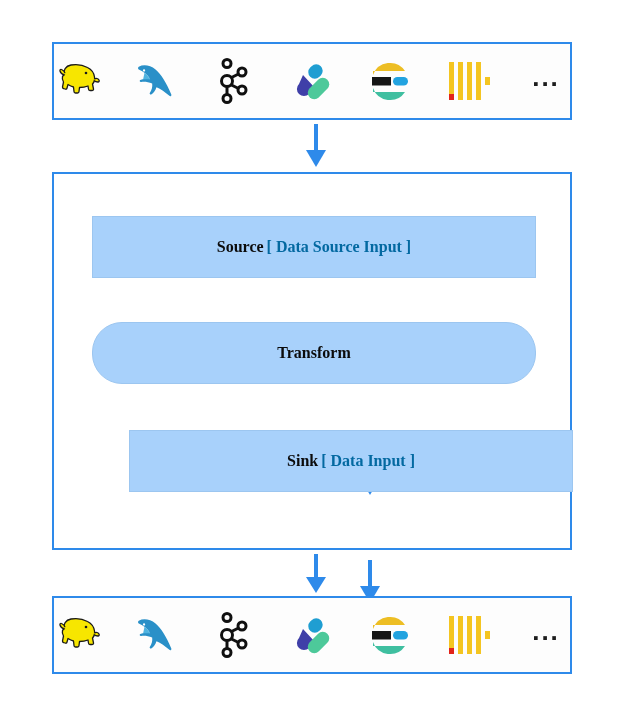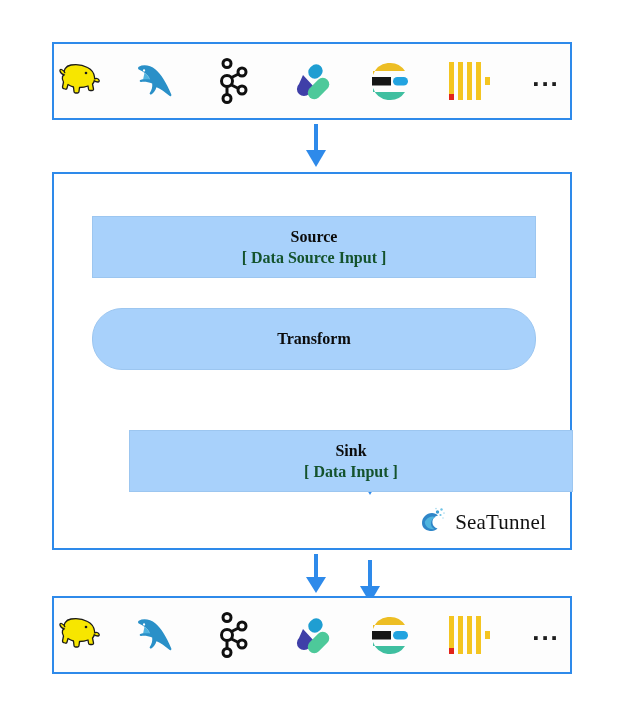--- a/index.html
+++ b/index.html
@@ -82,41 +82,41 @@
   
   .stage-box {
     position: absolute;
     left: 38px;
     width: 444px;
     height: 62px;
     box-sizing: border-box;
     background: #a8d1fb;
     border: 1px solid #9cc6f0;
     display: flex;
-    flex-direction: column;
+    flex-direction: row;
     align-items: center;
     justify-content: center;
     gap: 3px;
   }
   .stage-box.source    { top: 42px; }
-  .stage-box.transform { top: 134px; border-radius: 30px; }
+  .stage-box.transform { top: 148px; border-radius: 30px; }
   .stage-box.sink      { top: 256px; margin-left: 37px; }
 
   .stage-title {
     font-family: "Liberation Serif", "DejaVu Serif", serif;
     font-size: 16px;
     font-weight: 700;
     color: #0b0b0b;
     line-height: 1.1;
   }
   .stage-subtitle {
     font-family: "Liberation Serif", "DejaVu Serif", serif;
     font-size: 16px;
     font-weight: 700;
-    color: #14532d;
+    color: #0369a1;
     line-height: 1.1;
   }
 
   
   .arrow {
     position: absolute;
     width: 26px;
     display: block;
   }
   .arrow-outer-top    { left: 303px; top: 124px;  height: 44px; }
@@ -244,33 +244,20 @@
     <svg class="arrow arrow-inner-2" viewBox="0 0 26 44">
       <rect x="11" y="0" width="4" height="28" fill="#2e8aea"></rect>
       <path d="M3 26 L23 26 L13 43 Z" fill="#2e8aea"></path>
     </svg>
 
     <div class="stage-box sink">
       <div class="stage-title">Sink</div>
       <div class="stage-subtitle">[ Data Input ]</div>
     </div>
 
-    <div class="brand">
-      <svg class="brand-mark" viewBox="0 0 60 64">
-        <path d="M10 34c0-11 9-20 20-20 5 0 9 2 12 5-6 1-10 5-11 11-1 7 3 13 10 15-3 3-7 5-11 5-11 0-20-5-20-16z" fill="#2f86c8"></path>
-        <path d="M18 28c4-6 12-9 19-6-5 2-8 6-9 11-1 6 2 11 7 13-8 2-17-3-19-11-1-3 0-5 2-7z" fill="#4fb4de"></path>
-        <circle cx="41" cy="12" r="3.4" fill="#3f9fd4"></circle>
-        <circle cx="49" cy="7" r="2.4" fill="#6cc3e6"></circle>
-        <circle cx="47" cy="18" r="2.2" fill="#6cc3e6"></circle>
-        <circle cx="54" cy="14" r="1.7" fill="#a8dcf0"></circle>
-        <circle cx="38" cy="5" r="1.7" fill="#a8dcf0"></circle>
-        <circle cx="52" cy="24" r="1.5" fill="#a8dcf0"></circle>
-      </svg>
-      <span class="brand-name">SeaTunnel</span>
-    </div>
 
   </div>
 
   <svg class="arrow arrow-outer-bottom" viewBox="0 0 26 40">
     <rect x="11" y="0" width="4" height="25" fill="#2e8aea"></rect>
     <path d="M3 23 L23 23 L13 39 Z" fill="#2e8aea"></path>
   </svg>
 
   <div class="connector-panel bottom">
     <div class="icon-strip">

